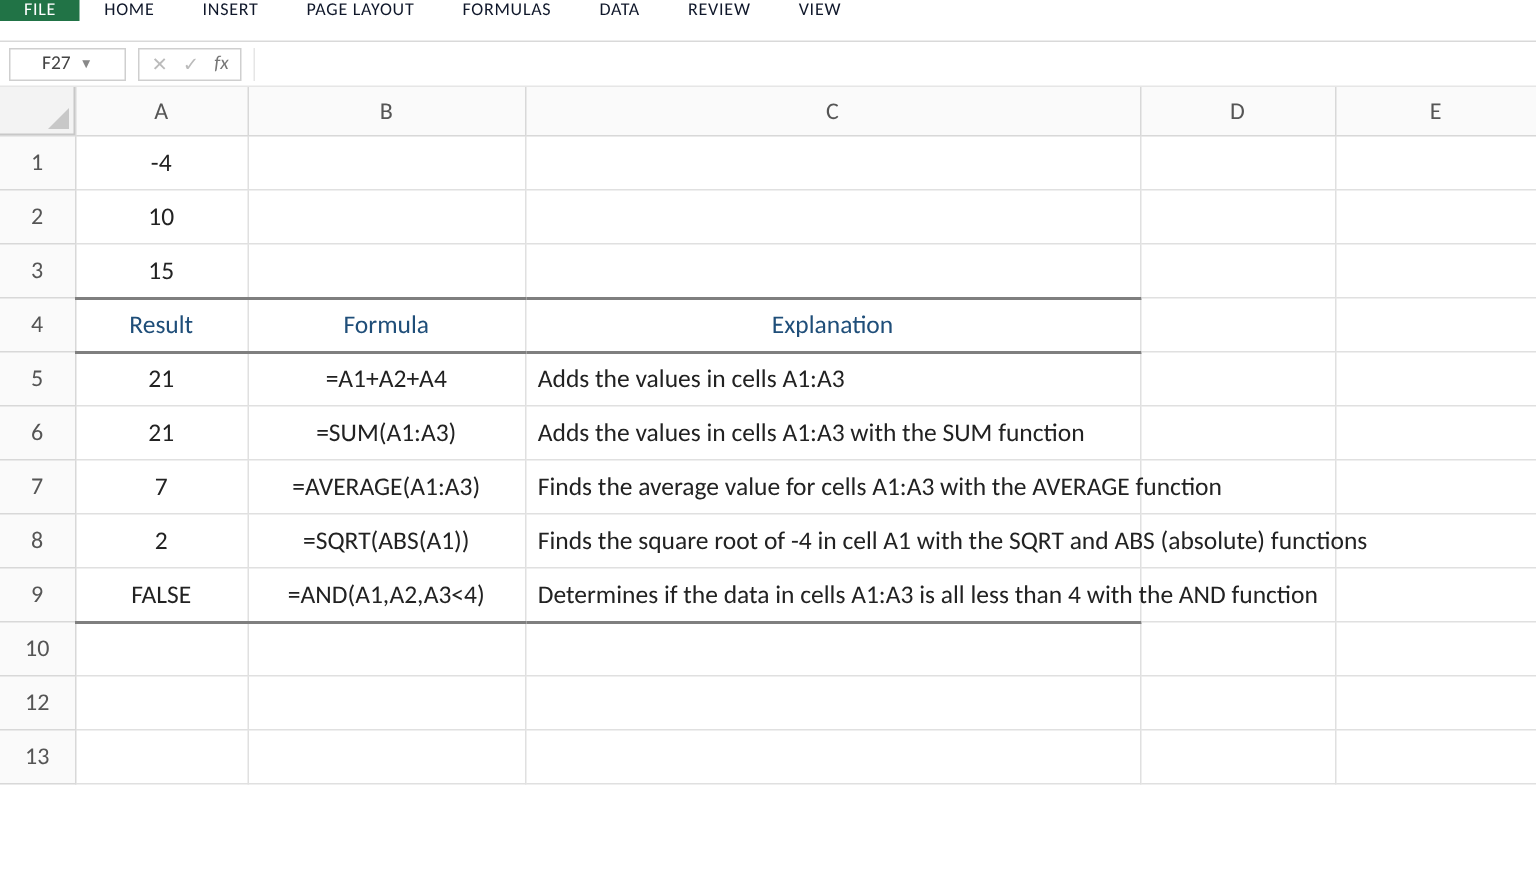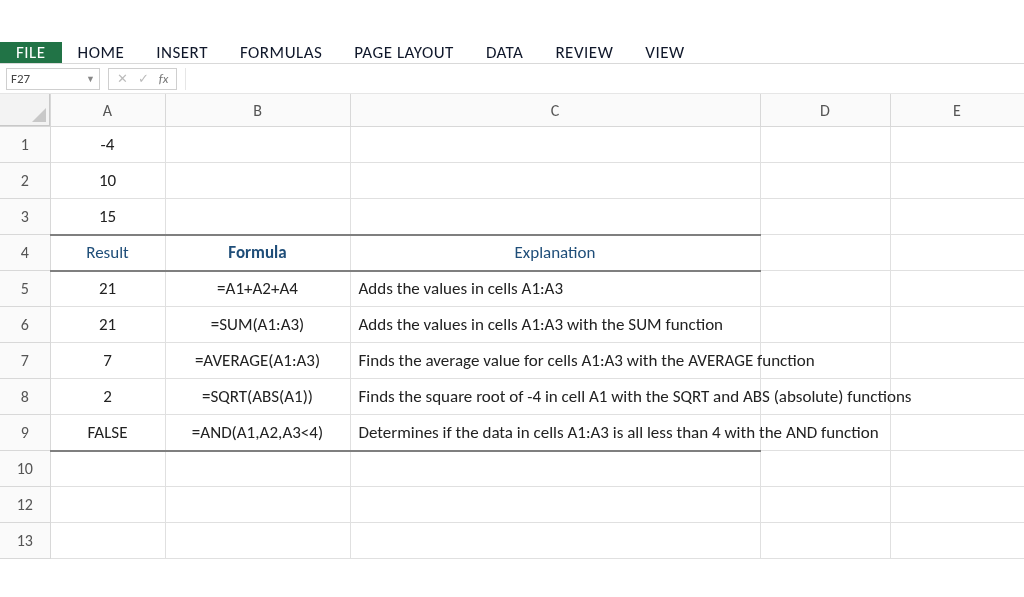--- a/index.html
+++ b/index.html
@@ -1,24 +1,23 @@
 <!DOCTYPE html>
 <html><head>
 <meta charset="utf-8">
 <style>
   * { box-sizing: border-box; margin: 0; padding: 0; }
   html, body { width: 1024px; height: 597px; font-family: "Segoe UI", Calibri, Arial, sans-serif; background: #fff; color: #222; overflow: hidden; }
   .ribbon {
     display: flex;
-    align-items: flex-end;
+    align-items: flex-start;
     height: 28px;
     border-bottom: 1px solid #d9d9d9;
-    font-size: 17px;
+    font-size: 12px;
     user-select: none;
-    margin-top: 36px;
   }
   .ribbon .file-tab {
     background: #217346;
     color: #fff;
     display: flex;
     align-items: center;
     padding: 0 16px;
     font-weight: 400;
     letter-spacing: 0.5px;
   }
@@ -33,24 +32,24 @@
   .namebox-row {
     display: flex;
     align-items: center;
     height: 30px;
     padding: 0 6px;
     gap: 8px;
     border-bottom: 1px solid #e6e6e6;
     font-size: 13px;
   }
   .namebox {
-    width: 94px;
+    width: 78px;
     height: 22px;
     border: 1px solid #cfcfcf;
-    padding: 0 4px;
+    padding: 0 21px;
     display: flex;
     align-items: center;
     justify-content: space-between;
     background: #fff;
     color: #444;
   }
   .namebox .dd { color: #888; font-size: 9px; }
   .fx-group {
     display: flex;
     align-items: center;
@@ -110,21 +109,21 @@
     white-space: nowrap;
     overflow: visible;
   }
   
   tr.hdr-row td.cell.A, tr.hdr-row td.cell.B, tr.hdr-row td.cell.C {
     color: #1f4e79;
     text-align: center;
     border-bottom: 2px solid #7f7f7f;
   }
   tr.hdr-row td.cell.A { border-top: 2px solid #7f7f7f; }
-  tr.hdr-row td.cell.B { border-top: 2px solid #7f7f7f; font-weight: bold; }
+  tr.hdr-row td.cell.B { border-top: 2px solid #7f7f7f; }
   tr.hdr-row td.cell.C { border-top: 2px solid #7f7f7f; margin-left: 30px; }
   tr.last-data td.cell.A, tr.last-data td.cell.B, tr.last-data td.cell.C {
     border-bottom: 2px solid #7f7f7f;
   }
   td.cell.A { text-align: center; }
   td.cell.B { text-align: center; }
   td.cell.C { text-align: left; }
   
   .cw-rowhdr { width: 50px; }
   .cw-A { width: 115px; }
@@ -133,22 +132,22 @@
   .cw-D { width: 130px; }
   .cw-E { width: 134px; }
 </style>
 </head>
 <body>
 
 <div class="ribbon">
   <div class="file-tab">FILE</div>
   <div class="tab">HOME</div>
   <div class="tab">INSERT</div>
+  <div class="tab">PAGE LAYOUT</div>
   <div class="tab">FORMULAS</div>
-  <div class="tab">PAGE LAYOUT</div>
   <div class="tab">DATA</div>
   <div class="tab">REVIEW</div>
   <div class="tab">VIEW</div>
 </div>
 
 <div class="namebox-row">
   <div class="namebox">
     <span>F27</span>
     <span class="dd">▼</span>
   </div>

